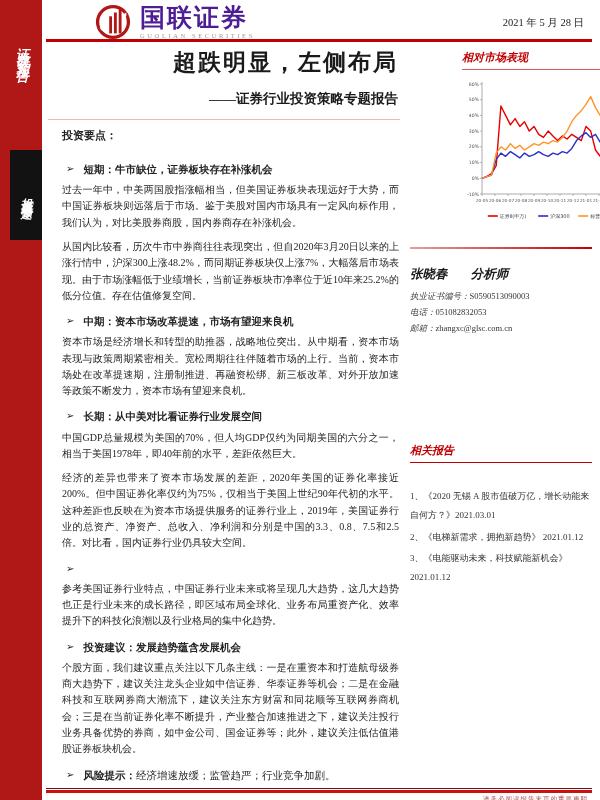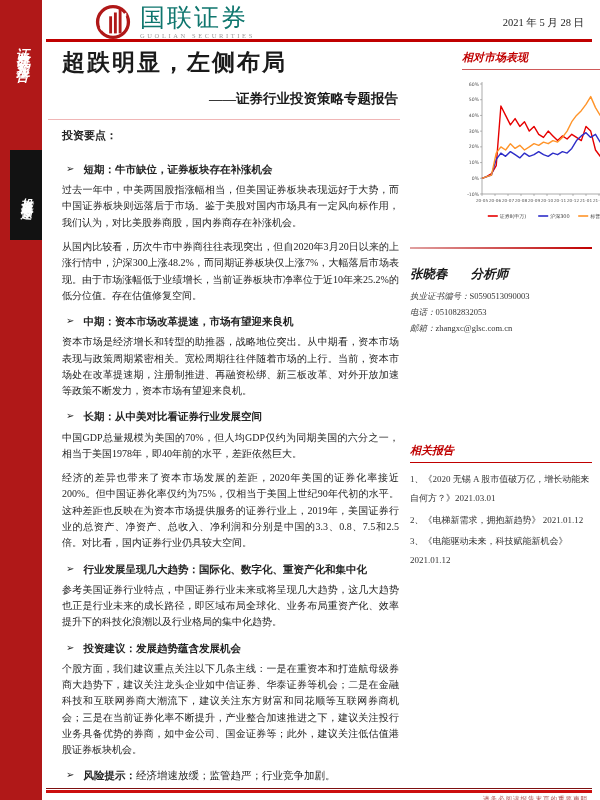--- a/index.html
+++ b/index.html
@@ -9,27 +9,27 @@
   
   .side-rail { position:absolute; left:0; top:0; width:42px; height:800px; background:#b01818; }
   .rail-top-label { position:absolute; left:13px; top:38px; height:110px; writing-mode:vertical-rl;
           color:#fff; font-weight:bold; font-size:13px; letter-spacing:4px; font-style:italic; }
   .rail-badge { position:absolute; left:10px; top:150px; width:32px; height:90px; background:#121212;
           display:flex; align-items:center; justify-content:center; }
   .rail-badge span { writing-mode:vertical-rl; color:#fff; font-weight:bold; font-size:11.5px; letter-spacing:2px; font-style:italic; }
   
   .logo-row { position:absolute; left:94px; top:3px; display:flex; align-items:center; }
   .logo-mark { width:38px; height:38px; margin-right:8px; }
-  .logo-name { font-size:25px; font-weight:normal; color:#0f766e; letter-spacing:2px; line-height:1; }
+  .logo-name { font-size:25px; font-weight:bold; color:#4c1d95; letter-spacing:2px; line-height:1; }
   .logo-sub  { font-size:6.5px; color:#9a9a9a; letter-spacing:2.6px; margin-top:2px; }
   .doc-date  { position:absolute; right:16px; top:16px; font-size:10.5px; color:#222; }
   .header-rule { position:absolute; left:46px; width:546px; top:39px; height:2.5px; background:#c00000; }
   
   .title-wrap { position:absolute; left:62px; top:47px; width:336px; }
-  .doc-title { text-align:left; font-size:23px; font-weight:bold; letter-spacing:2px; }
+  .doc-title { text-align:right; font-size:23px; font-weight:bold; letter-spacing:2px; }
   .doc-subtitle { text-align:right; font-size:13.5px; font-weight:bold; margin-top:12px; }
   .title-rule { position:absolute; left:48px; top:119px; width:352px; height:1px; background:#f0b6b6; }
   
   .main-col { position:absolute; left:62px; top:127px; width:337px; font-size:10px; line-height:1.63;
           text-align:justify; color:#242424; }
   .key-heading { font-size:11px; font-weight:bold; margin-bottom:16px; }
   .sec-head { display:flex; font-weight:bold; font-size:10.5px; margin:9px 0 3px 4px; }
   .sec-head .arrow { margin-right:9px; font-weight:normal; font-size:10px; }
   .sec-head .inline-rest { font-weight:normal; }
   .para { margin:4px 0 8px 0; }
@@ -40,21 +40,21 @@
   .aside-title.rule2 { border-bottom:1.5px solid #c00000; }
   .chart-box { margin-top:6px; }
   .aside-rule { position:absolute; left:410px; top:247px; width:182px; height:1.5px;
           background:linear-gradient(to right,#e0a0a0,#c00000); }
   .analyst { position:absolute; left:410px; top:266px; width:182px; }
   .analyst-row1 { font-size:12.5px; font-weight:bold; font-style:italic; margin-bottom:6px; }
   .analyst-row1 .role { margin-left:20px; }
   .analyst-line { font-size:8.5px; line-height:1.75; color:#333; }
   .analyst-line .lbl { font-style:italic; color:#444;font-family:Liberation Mono, monospace; }
   .reports { position:absolute; left:410px; top:443px; width:182px; }
-  .report-list { margin-top:7px; font-size:9px; line-height:2.15; color:#333; }
+  .report-list { margin-top:24px; font-size:9px; line-height:2.15; color:#333; }
   .report-item { margin-bottom:2px; }
   
   .footer-rule  { position:absolute; left:46px; width:546px; top:788px; height:1px; background:#7d0f0f; }
   .footer-rule2 { position:absolute; left:46px; width:546px; top:790px; height:3px; background:#cc0f0f; }
   .footer-note { position:absolute; right:12px; top:795px; font-size:6.5px; color:#b05555; letter-spacing:1px; }
   svg text { font-family:"DejaVu Sans", sans-serif; }
 </style>
 </head>
 <body>
 
@@ -103,21 +103,20 @@
         </div>
         <div class="para">资本市场是经济增长和转型的助推器，战略地位突出。从中期看，资本市场表现与政策周期紧密相关。宽松周期往往伴随着市场的上行。当前，资本市场处在改革提速期，注册制推进、再融资松绑、新三板改革、对外开放加速等政策不断发力，资本市场有望迎来良机。</div>
         <div class="sec-head">
           <span class="arrow">➢</span>
           <span>长期：从中美对比看证券行业发展空间</span>
         </div>
         <div class="para">中国GDP总量规模为美国的70%，但人均GDP仅约为同期美国的六分之一，相当于美国1978年，即40年前的水平，差距依然巨大。</div>
         <div class="para">经济的差异也带来了资本市场发展的差距，2020年美国的证券化率接近200%。但中国证券化率仅约为75%，仅相当于美国上世纪90年代初的水平。这种差距也反映在为资本市场提供服务的证券行业上，2019年，美国证券行业的总资产、净资产、总收入、净利润和分别是中国的3.3、0.8、7.5和2.5倍。对比看，国内证券行业仍具较大空间。</div>
         <div class="sec-head">
           <span class="arrow">➢</span>
-          <span>行业发展呈现几大趋势：国际化、数字化、重资产化和集中化</span>
         </div>
         <div class="para">参考美国证券行业特点，中国证券行业未来或将呈现几大趋势，这几大趋势也正是行业未来的成长路径，即区域布局全球化、业务布局重资产化、效率提升下的科技化浪潮以及行业格局的集中化趋势。</div>
         <div class="sec-head">
           <span class="arrow">➢</span>
           <span>投资建议：发展趋势蕴含发展机会</span>
         </div>
         <div class="para">个股方面，我们建议重点关注以下几条主线：一是在重资本和打造航母级券商大趋势下，建议关注龙头企业如中信证券、华泰证券等机会；二是在金融科技和互联网券商大潮流下，建议关注东方财富和同花顺等互联网券商机会；三是在当前证券化率不断提升，产业整合加速推进之下，建议关注投行业务具备优势的券商，如中金公司、国金证券等；此外，建议关注低估值港股证券板块机会。</div>
         <div class="sec-head">
           <span class="arrow">➢</span>
           <span>风险提示：</span>

